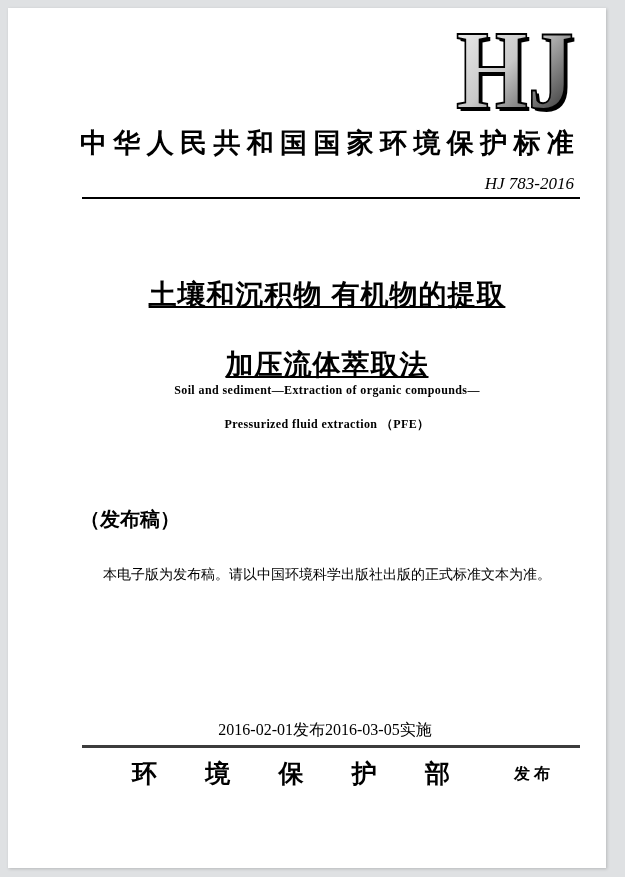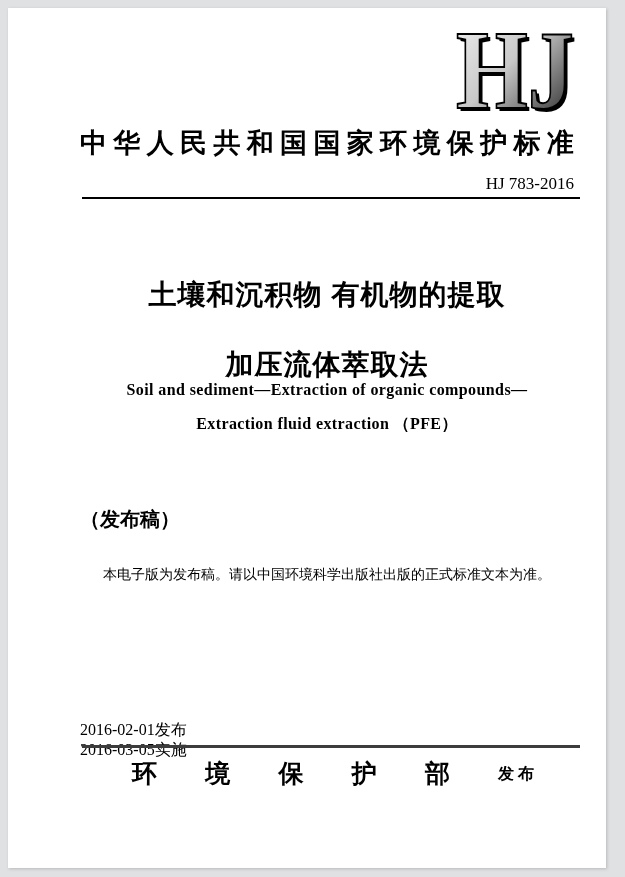--- a/index.html
+++ b/index.html
@@ -22,72 +22,72 @@
   .hj-logo { position:absolute; left:442px; top:17px; width:130px; height:104px; }
 
   
   .nat-title {
     position:absolute; left:72px; top:120px; width:494px;
     font-size:27px; font-weight:bold; line-height:30px;
   }
   .char-justify { display:flex; justify-content:space-between; }
   .std-code {
     position:absolute; left:72px; top:166px; width:494px;
-    text-align:right; font-size:17px; line-height:20px;
+    text-align:right; font-size:17px; line-height:20px;font-style:italic;
   }
   .rule-top {
     position:absolute; left:74px; top:189px; width:498px; height:2px;
     background:#000;
   }
 
   
   .cn-title {
     position:absolute; left:72px; width:494px; text-align:center;
     font-family:"Liberation Sans","DejaVu Sans",sans-serif;
-    font-size:28px; font-weight:bold; line-height:30px; letter-spacing:1px;
+    font-size:28px; font-weight:bold; line-height:30px; letter-spacing:1px;text-decoration:underline;
   }
   .cn-title-1 { top:272px; }
   .cn-title-2 { top:342px; }
   .en-title {
     position:absolute; left:72px; width:494px; text-align:center;
-    font-size:16px; font-weight:bold; line-height:18px; letter-spacing:0.4px;
+    font-size:12px; font-weight:bold; line-height:18px; letter-spacing:0.4px;
   }
   .en-title-1 { top:373px; }
   .en-title-2 { top:407px; }
 
   
   .draft-label {
     position:absolute; left:72px; top:499px; width:494px; text-align:left;
     font-size:20px; font-weight:bold; line-height:24px;
   }
   .draft-note {
     position:absolute; left:72px; top:536px; width:494px; text-align:center;
     font-size:14px; line-height:18px;margin-top:22px;
   }
 
   
   .dates-row {
     position:absolute; left:72px; top:712px; width:490px;
     display:flex; justify-content:center;
-    font-size:16px; line-height:20px;flex-direction:column;
+    font-size:16px; line-height:20px;
   }
   .rule-bottom {
     position:absolute; left:74px; top:737px; width:498px; height:3px;
     background:#3c3c3c;
   }
   .ministry-row {
     position:absolute; left:72px; top:751px; width:490px;
     display:flex; align-items:center;
   }
   .ministry-name {
     width:318px; margin-left:52px;
     font-size:25px; font-weight:bold; line-height:30px;
   }
   .publisher {
-    margin-left:48px;
+    margin-left:64px;
     font-size:16px; font-weight:bold; line-height:30px;
   }
 </style>
 </head>
 <body>
 
 <div class="page">
 
   <div class="hj-logo">
     <svg width="130" height="104" viewBox="0 0 130 104">
@@ -124,21 +124,21 @@
   <div class="std-code">HJ 783-2016</div>
 
   <div class="rule-top"></div>
 
   <div class="cn-title cn-title-1">土壤和沉积物 有机物的提取</div>
 
   <div class="cn-title cn-title-2">加压流体萃取法</div>
 
   <div class="en-title en-title-1">Soil and sediment—Extraction of organic compounds—</div>
 
-  <div class="en-title en-title-2">Extraction fluid extraction （PFE）</div>
+  <div class="en-title en-title-2">Pressurized fluid extraction （PFE）</div>
 
   <div class="draft-label">（发布稿）</div>
 
   <div class="draft-note">本电子版为发布稿。请以中国环境科学出版社出版的正式标准文本为准。</div>
 
   <div class="dates-row">
     <span>2016-02-01发布</span>
     <span>2016-03-05实施</span>
   </div>
 

